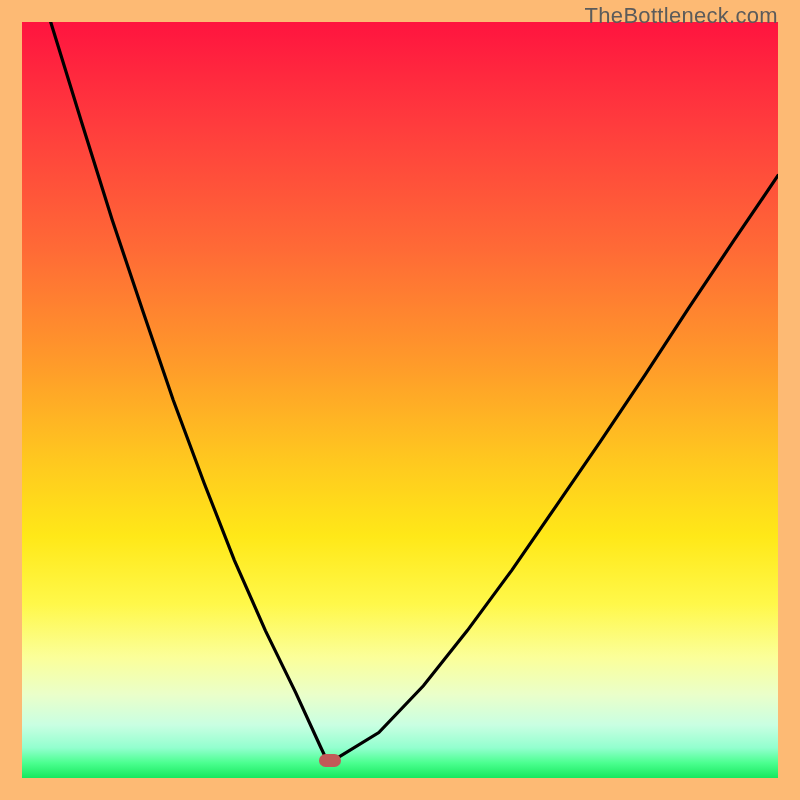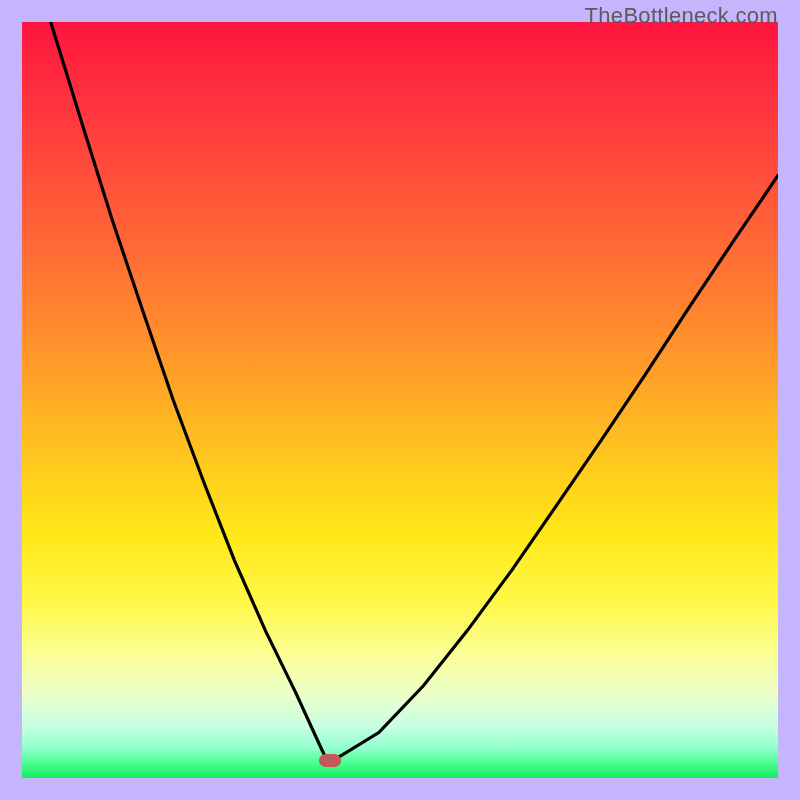--- a/index.html
+++ b/index.html
@@ -10,21 +10,21 @@
     overflow: hidden;
     background: #000;
     font-family: Arial, Helvetica, sans-serif;
   }
   .frame {
     position: absolute;
     top: 0;
     left: 0;
     width: 800px;
     height: 800px;
-    background: #c4b5fd;
+    background: #fdba74;
   }
   .plot {
     position: absolute;
     top: 22px;
     left: 22px;
     width: 756px;
     height: 756px;
     overflow: hidden;
   }
   .grad {

